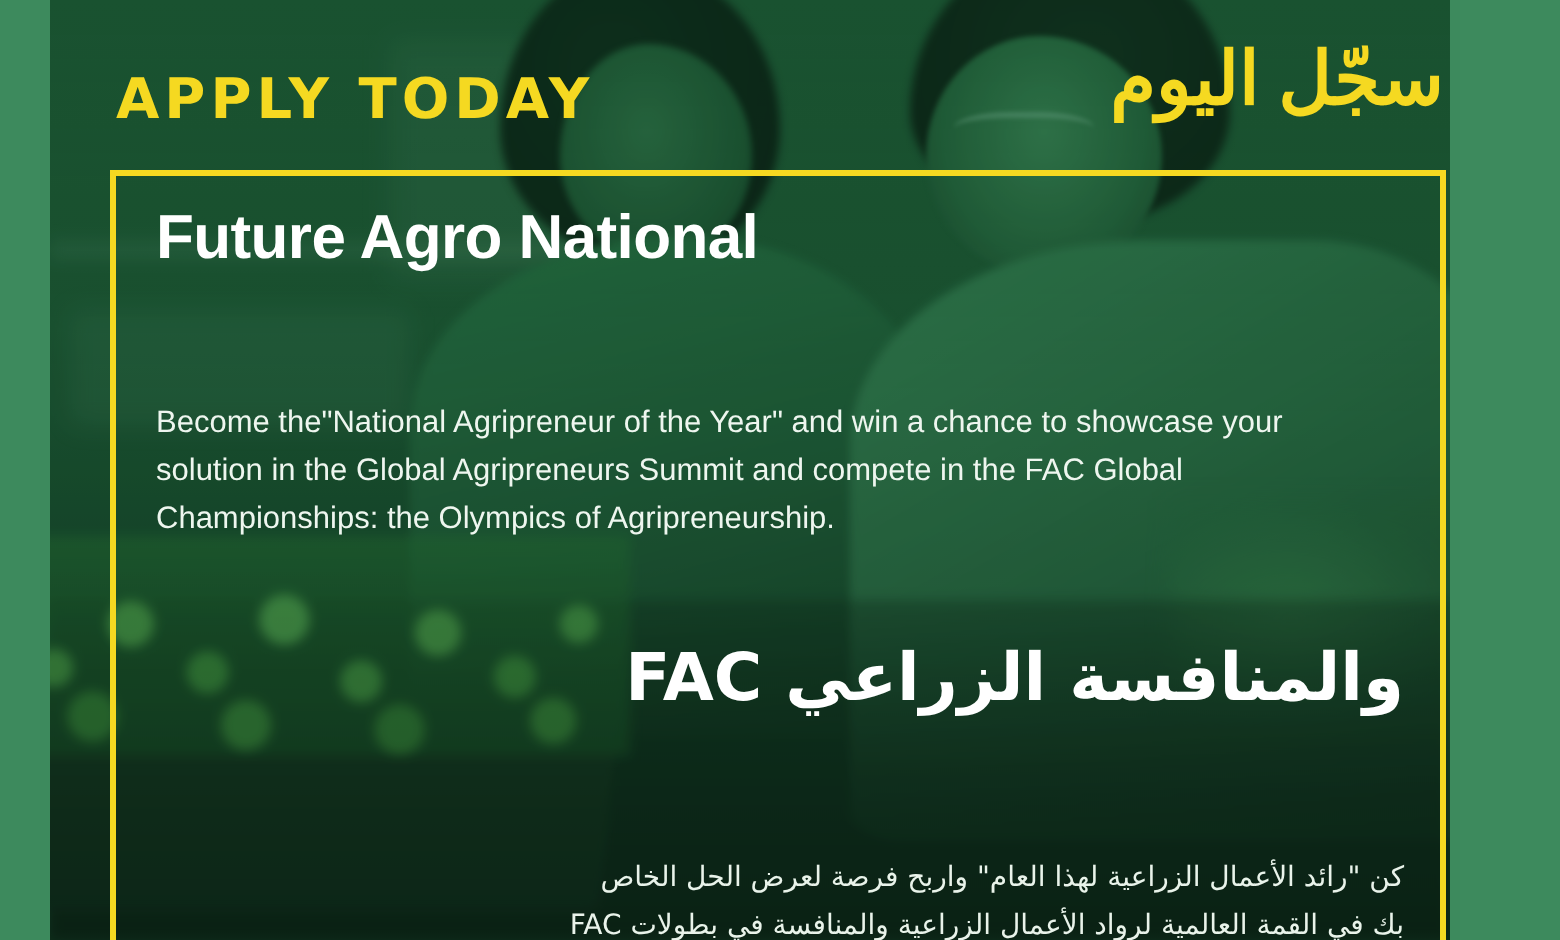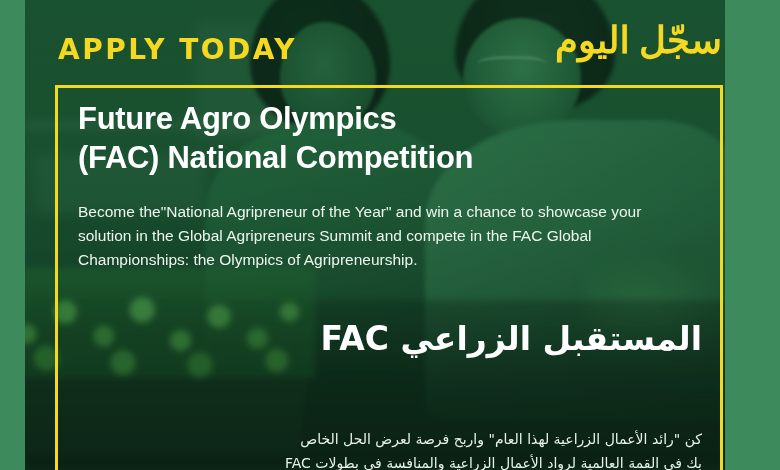--- a/index.html
+++ b/index.html
@@ -200,26 +200,25 @@
 
   <div class="band-left"></div>
   <div class="band-right"></div>
 
   <div class="apply-today">APPLY TODAY</div>
   <div class="apply-ar">سجّل اليوم</div>
 
   <div class="frame"></div>
 
   <div class="title-en">
-    <div>Future Agro Olympics</div>
-    <div>(FAC) National Competition</div>
+    <div>Future Agro National</div>
   </div>
   <div class="desc-en">Become the"National Agripreneur of the Year" and win a chance to showcase your solution in the Global Agripreneurs Summit and compete in the FAC Global Championships: the Olympics of Agripreneurship.</div>
 
   <div class="title-ar">
-    <div>المستقبل الزراعي FAC</div>
+    <div>والمنافسة الزراعي FAC</div>
   </div>
   <div class="desc-ar">
     <div>كن "رائد الأعمال الزراعية لهذا العام" واربح فرصة لعرض الحل الخاص</div>
     <div>بك في القمة العالمية لرواد الأعمال الزراعية والمنافسة في بطولات FAC</div>
   </div>
 
 </div>
 
 </body></html>

